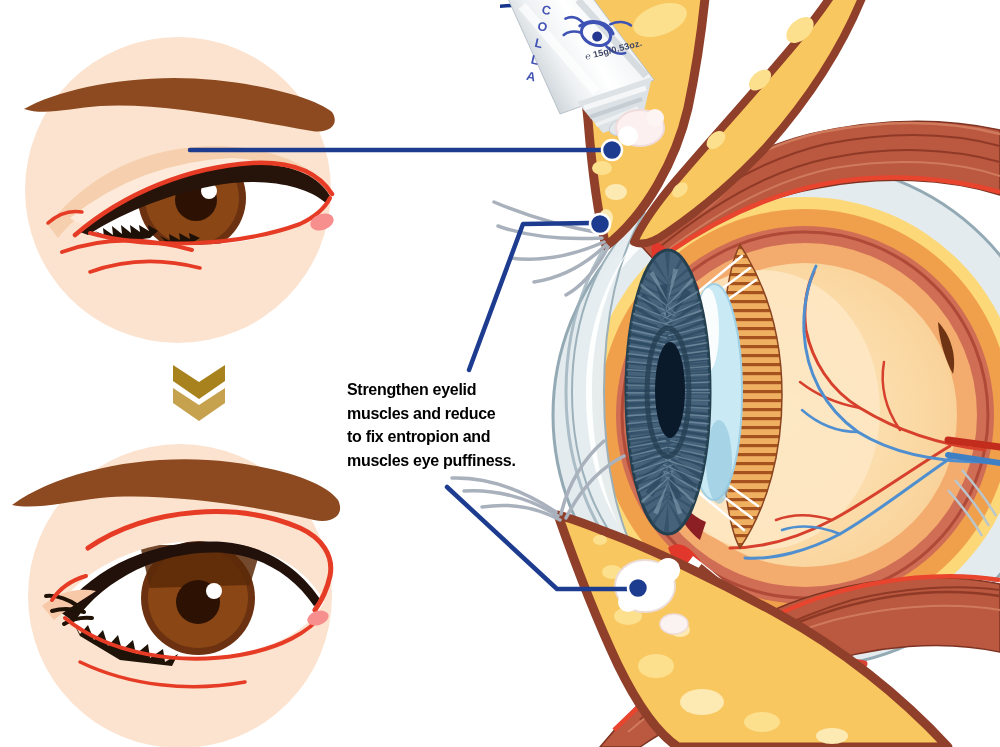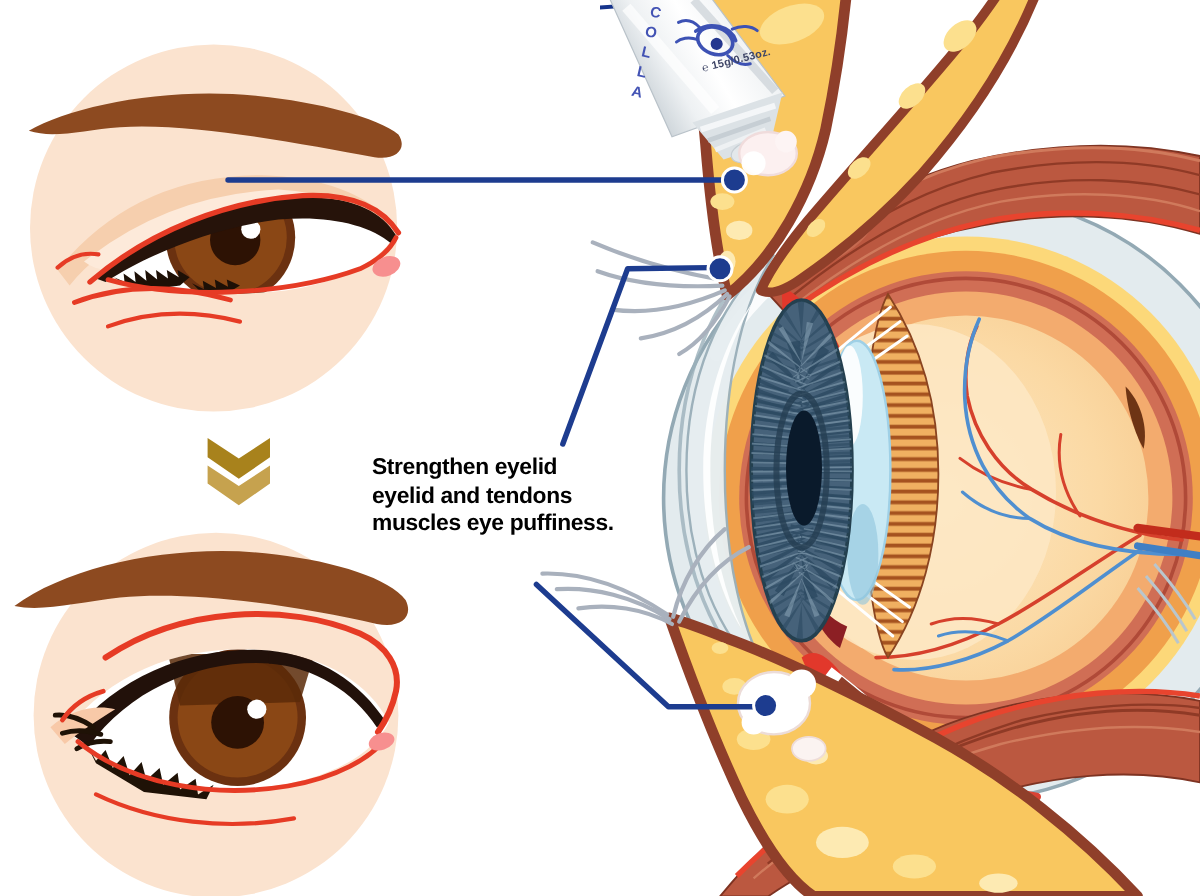--- a/index.html
+++ b/index.html
@@ -1,20 +1,20 @@
 <!DOCTYPE html>
 <html><head>
 <meta charset="utf-8">
 <style>
   html,body{margin:0;padding:0;background:#fff;}
   #stage{position:relative;width:1000px;height:747px;overflow:hidden;background:#ffffff;
          font-family:"Liberation Sans",sans-serif;}
   #art{position:absolute;left:0;top:0;width:1000px;height:747px;}
-  .annotation{position:absolute;left:310px;top:378px;width:262px;
-exto    color:#21409a;font-size:19px;line-height:23.5px;font-weight:bold;letter-spacing:-0.3px;}
+  .annotation{position:absolute;left:347px;top:378px;width:262px;
+exto    color:#21409a;font-size:16px;line-height:23.5px;font-weight:bold;letter-spacing:-0.3px;}
   .annotation div{white-space:nowrap;}
   .brand-vertical{position:absolute;left:541px;top:2px;transform:rotate(13deg);transform-origin:0 0;
     writing-mode:vertical-lr;text-orientation:upright;font-size:12.5px;font-weight:bold;
     letter-spacing:3px;color:#4353b4;}
   .net-weight{position:absolute;left:584px;top:52px;transform:rotate(-14deg);transform-origin:0 0;
     font-size:9px;font-weight:bold;color:#3e4566;letter-spacing:0.2px;}
 </style>
 </head>
 <body>
 
@@ -296,20 +296,21 @@
     <g fill="#1d3c8f" stroke="#ffffff" stroke-width="2.5">
       <circle cx="612" cy="150" r="10"></circle>
       <circle cx="600" cy="224" r="10"></circle>
       <circle cx="638" cy="588" r="10"></circle>
     </g>
   </g>
 </svg>
 
 <div class="annotation">
   <div>Strengthen eyelid</div>
-  <div>eyelid and tendons</div>
+  <div>muscles and reduce</div>
+  <div>to fix entropion and</div>
   <div>muscles eye puffiness.</div>
 </div>
 
 <div class="brand-vertical">COLLA</div>
 <div class="net-weight">℮ 15g/0.53oz.</div>
 
 </div>
 
 </body></html>

